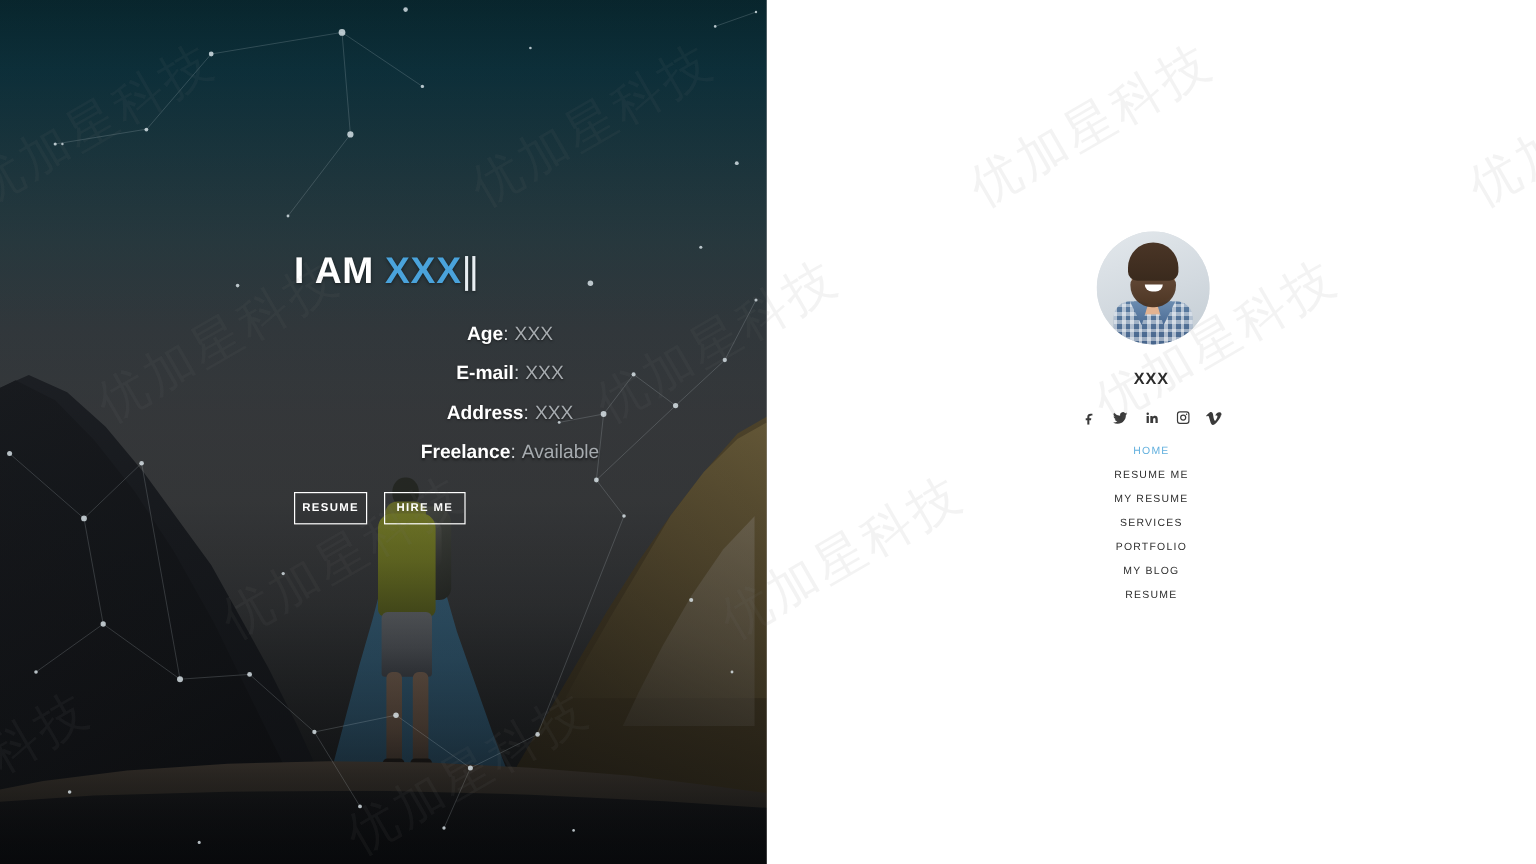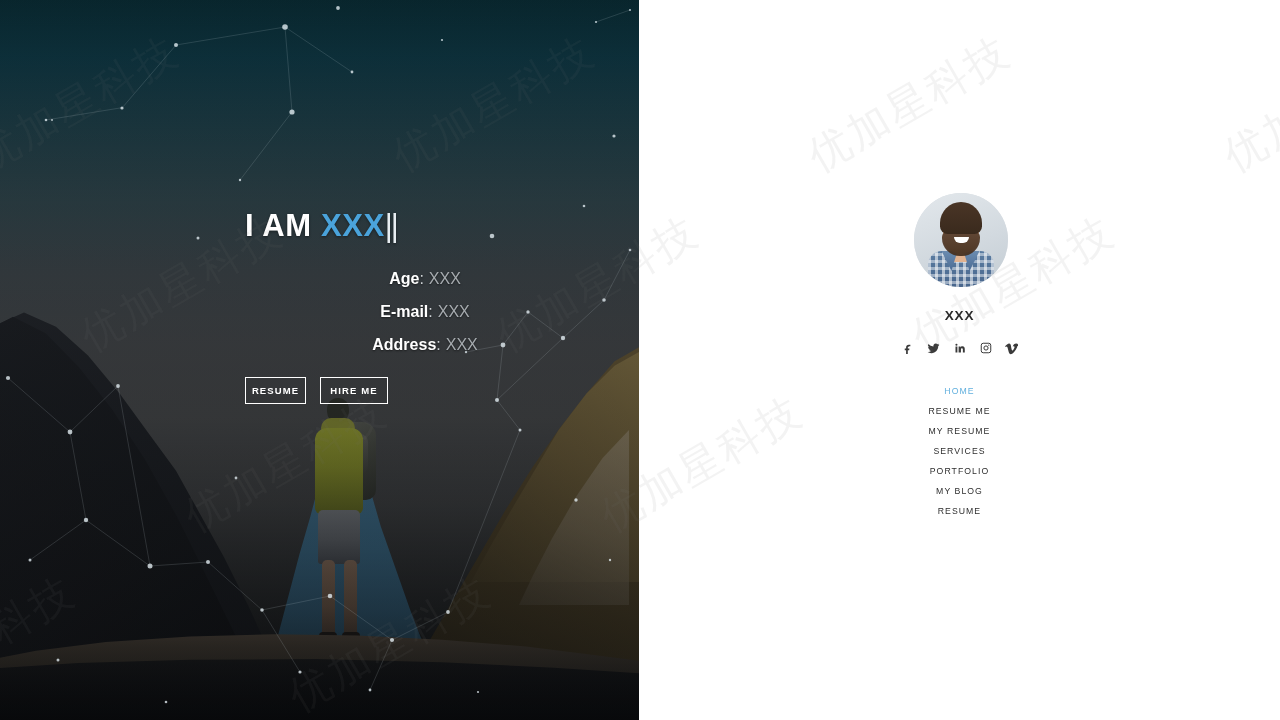--- a/index.html
+++ b/index.html
@@ -335,21 +335,21 @@
   }
   .social-link {
     width: 14px; height: 14px;
     display: flex; align-items: center; justify-content: center;
     color: #3a3a3a;
     cursor: pointer;
   }
   .social-link svg { display: block; }
 
   .nav {
-    margin-top: 26px;
+    margin-top: 10px;
     display: flex;
     flex-direction: column;
     align-items: center;
   }
   .nav-item {
     font-size: 8.7px;
     letter-spacing: 1.05px;
     color: #2e2e2e;
     padding: 5px 4px;
     cursor: pointer;
@@ -493,20 +493,23 @@
       <div>
         <div class="detail-row">
           <span class="detail-label">Age</span><span class="detail-sep">:</span><span class="detail-value">XXX</span>
         </div>
         <div class="detail-row">
           <span class="detail-label">E-mail</span><span class="detail-sep">:</span><span class="detail-value">XXX</span>
         </div>
         <div class="detail-row">
           <span class="detail-label">Address</span><span class="detail-sep">:</span><span class="detail-value">XXX</span>
         </div>
+        <div class="detail-row">
+          <span class="detail-label">Freelance</span><span class="detail-sep">:</span><span class="detail-value">Available</span>
+        </div>
       </div>
 
       <div class="hero-buttons">
         <button class="hbtn">RESUME</button>
         <button class="hbtn wide">HIRE ME</button>
       </div>
 
     </div>
   </section>
 

